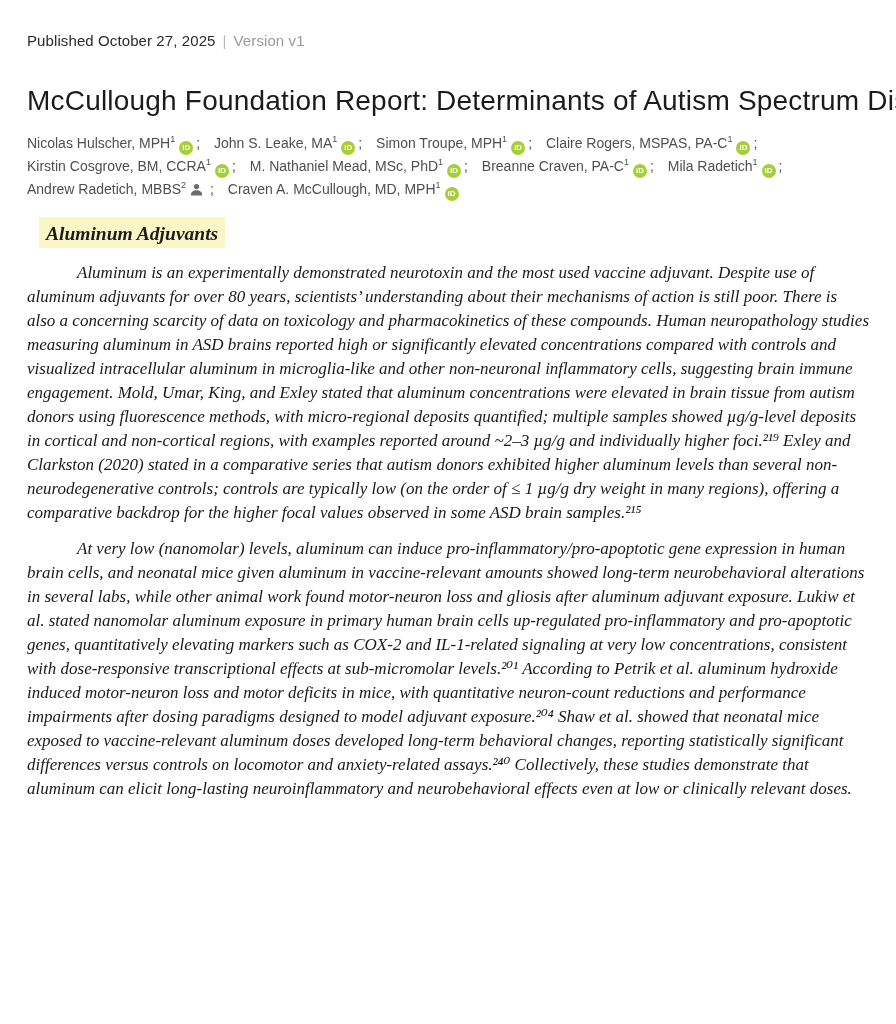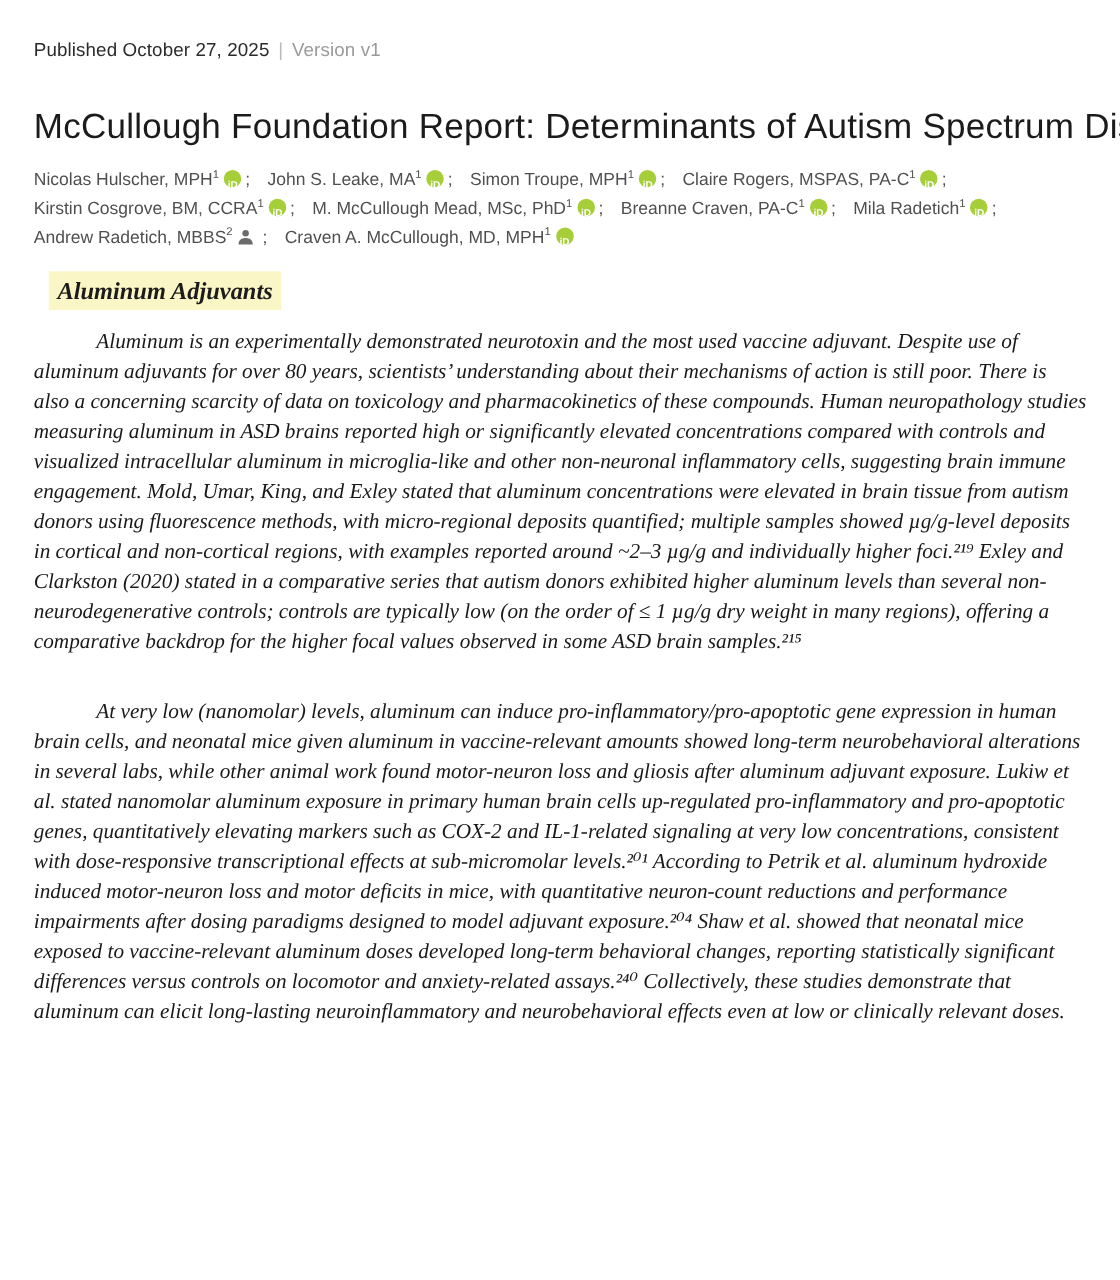--- a/index.html
+++ b/index.html
@@ -34,21 +34,21 @@
   .authors{
     margin-top:15px;
     font-size:14px;
     line-height:23px;
     color:#4f4f4f;
     max-width:842px;
   }
   .author{display:inline-block;margin-right:10px;white-space:nowrap;}
   .author sup{font-size:9px;color:#4f4f4f;vertical-align:super;line-height:0;}
   .icon-orcid{
-    display:inline-flex;justify-content:center;
+    display:inline-flex;align-items:center;justify-content:center;
     width:14px;height:14px;border-radius:50%;
     background:#A6CE39;color:#ffffff;
     font-size:8px;font-weight:bold;
     vertical-align:-2px;margin-left:4px;
     cursor:pointer;
   }
   .icon-person{
     display:inline-block;width:13px;height:13px;
     vertical-align:-2px;margin-left:4px;
   }
@@ -75,21 +75,21 @@
     line-height:24px;
     color:#191919;
     max-width:843px;
     font-style:italic;
   }
   .article p{
     margin:0;
     text-indent:50px;
     text-align:left;
   }
-  .article p + p{margin-top:32px;}
+  .article p + p{margin-top:12px;}
 </style>
 </head>
 <body>
 
 <div class="page">
 
   <div class="pub-row">
     <span>Published October 27, 2025</span><span class="sep">|</span><span class="version">Version v1</span>
   </div>
 
@@ -104,21 +104,21 @@
         </span><span class="sep2">;</span></span>
     <span class="author"><span>Simon Troupe, MPH</span><sup>1</sup><span class="icon-orcid">
           <span>iD</span>
         </span><span class="sep2">;</span></span>
     <span class="author"><span>Claire Rogers, MSPAS, PA-C</span><sup>1</sup><span class="icon-orcid">
           <span>iD</span>
         </span><span class="sep2">;</span></span>
     <span class="author"><span>Kirstin Cosgrove, BM, CCRA</span><sup>1</sup><span class="icon-orcid">
           <span>iD</span>
         </span><span class="sep2">;</span></span>
-    <span class="author"><span>M. McCullough Mead, MSc, PhD</span><sup>1</sup><span class="icon-orcid">
+    <span class="author"><span>M. Nathaniel Mead, MSc, PhD</span><sup>1</sup><span class="icon-orcid">
           <span>iD</span>
         </span><span class="sep2">;</span></span>
     <span class="author"><span>Breanne Craven, PA-C</span><sup>1</sup><span class="icon-orcid">
           <span>iD</span>
         </span><span class="sep2">;</span></span>
     <span class="author"><span>Mila Radetich</span><sup>1</sup><span class="icon-orcid">
           <span>iD</span>
         </span><span class="sep2">;</span></span>
     <span class="author"><span>Andrew Radetich, MBBS</span><sup>2</sup><span class="icon-person"><svg width="13" height="13" viewBox="0 0 13 13">
             <circle cx="6.5" cy="3.6" r="2.6" fill="#6b6b6b"></circle>

